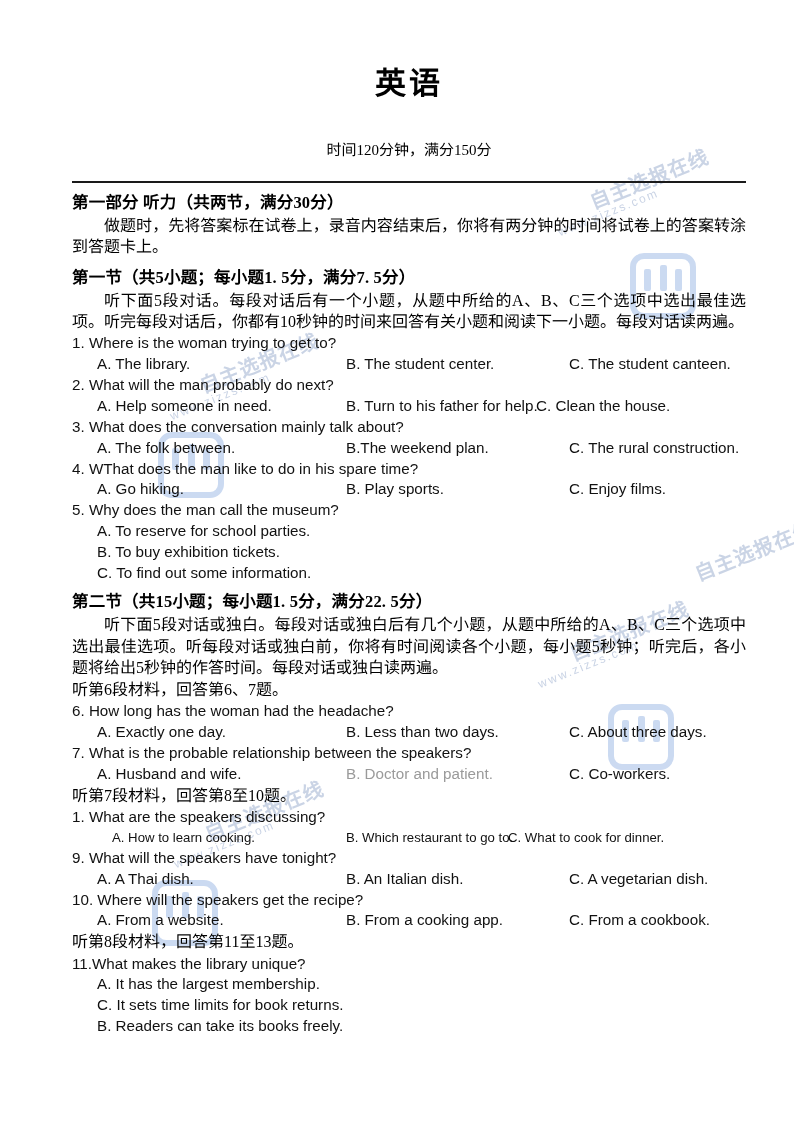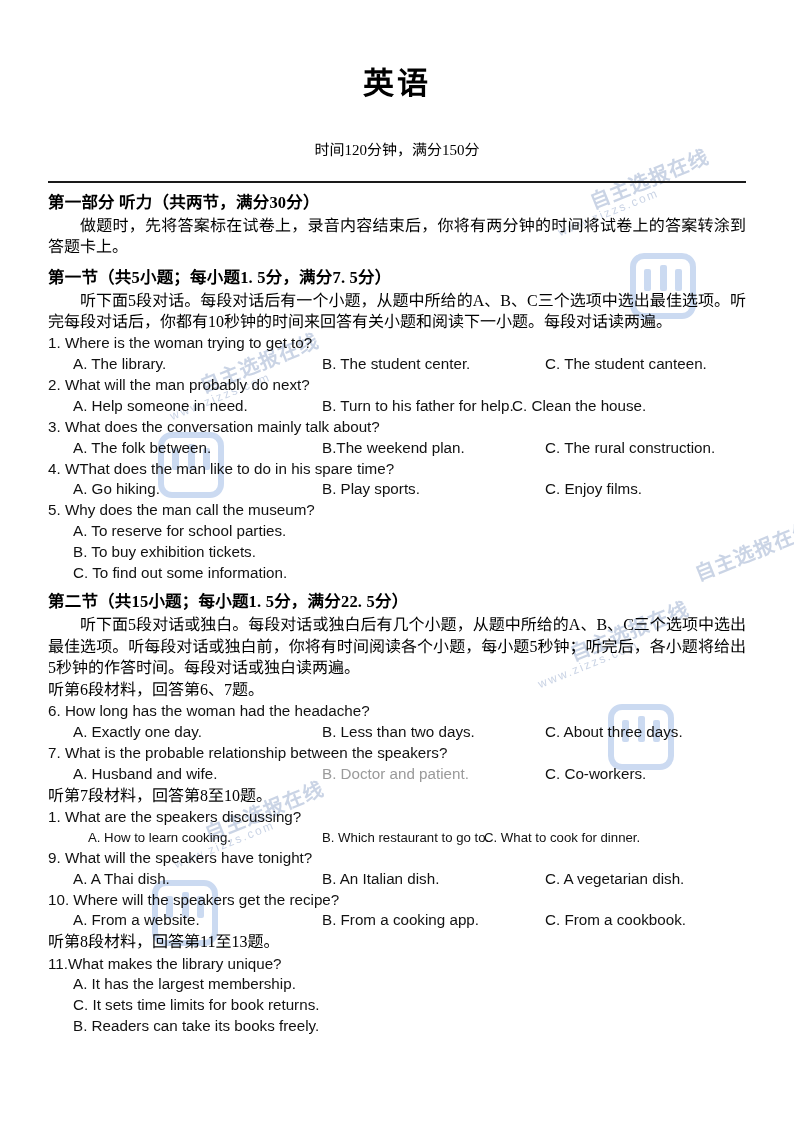--- a/index.html
+++ b/index.html
@@ -76,20 +76,21 @@
     left: 50%;
     margin-left: -3.5px;
     top: 6px;
     border-radius: 2px;
   }
 
   
   .content {
     position: relative;
     z-index: 5;
+    padding-left: 24px;
   }
 
   .doc-title {
     text-align: center;
     font-family: "Liberation Serif", "DejaVu Serif", serif;
     font-weight: 700;
     font-size: 31px;
     letter-spacing: 3px;
     margin: 0;
     padding-top: 58px;

